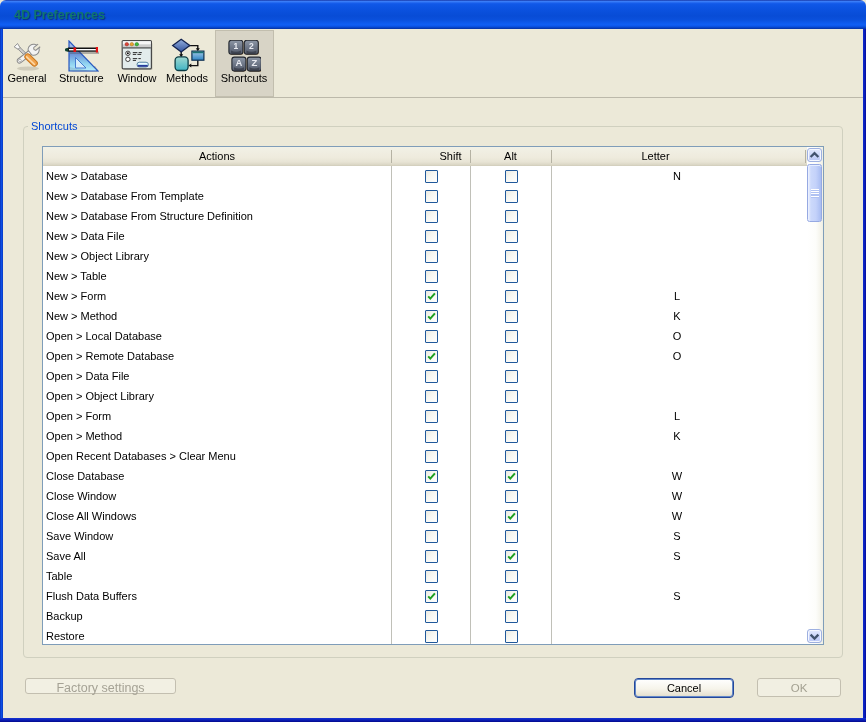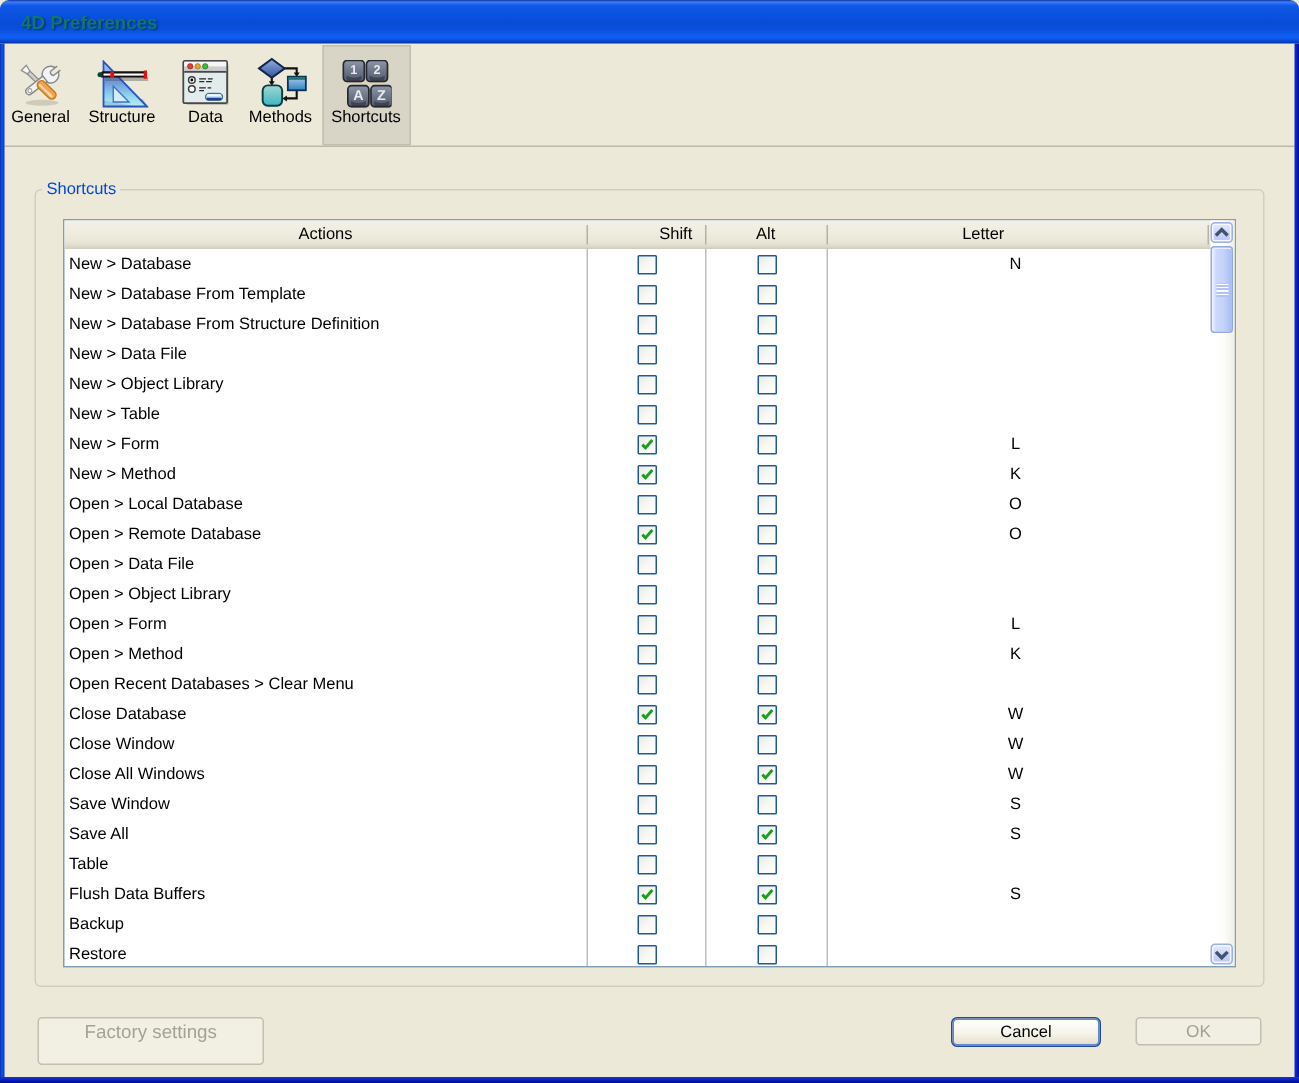--- a/index.html
+++ b/index.html
@@ -49,21 +49,21 @@
   background:linear-gradient(180deg,#e4eafe 0%,#cfd9fb 45%,#bac7f5 100%);
   box-shadow:inset 0 0 0 1px #f4f7ff; }
 #sthumb { left:807px; top:163.5px; width:15px; height:58px; border:1px solid #96a9e2; border-radius:2.5px;
   background:linear-gradient(90deg,#f0f4ff 0%,#ccd9fb 22%,#c4d2fa 60%,#a9bdf2 100%);
   box-shadow:inset 0 1px 0 #e4ecff; }
 #grip { left:810.5px; top:188.5px; width:8px; height:9px;
   background:repeating-linear-gradient(180deg,#ffffff 0px,#ffffff 1px,#b0c2f2 1px,#b0c2f2 2.25px); }
 
 
 .btn { height:20px; border-radius:3px; text-align:center; }
-#fbtn { left:25px; top:678px; width:151px; height:32px; border:1px solid #c3bfb0; background:#f2f0e3;
+#fbtn { left:25px; top:678px; width:151px; height:16px; border:1px solid #c3bfb0; background:#f2f0e3;
   color:#a5a295; font-size:12.5px; line-height:19px; }
 #cancel { left:634px; top:678px; width:100px; height:19.5px; border:1px solid #24479a; border-radius:4px;
   box-shadow:inset 0 0 0 1px #6288c8; background:linear-gradient(180deg,#ffffff 0%,#f6f4ea 55%,#e9e5d6 85%,#dfdac8 100%);
   line-height:18px; }
 #ok { left:757px; top:678px; width:84px; height:19px; border:1px solid #c3bfb0; background:#f1efe2;
   color:#a3a091; font-size:11.5px; line-height:18px; }
 </style>
 </head>
 <body>
 <div id="win">
@@ -196,21 +196,21 @@
       <g fill="#e8eaf0" font-family="'Liberation Sans',sans-serif" font-weight="bold" font-size="8.5px" text-anchor="middle">
         <text x="7.9" y="9.3">1</text>
         <text x="23.3" y="9.3">2</text>
         <text x="10.9" y="26.4" font-size="9.5px">A</text>
         <text x="26.3" y="26.4" font-size="9.5px">Z</text>
       </g>
     </svg>
   </div>
   <div class="abs tlab" style="left:7px;width:40px;">General</div>
   <div class="abs tlab" style="left:59px;width:44px;">Structure</div>
-  <div class="abs tlab" style="left:117px;width:40px;">Data</div>
+  <div class="abs tlab" style="left:117px;width:40px;">Window</div>
   <div class="abs tlab" style="left:165px;width:44px;">Methods</div>
   <div class="abs tlab" style="left:220px;width:48px;">Shortcuts</div>
 
   <div class="abs" id="gbox"></div>
   <div class="abs" id="glab">Shortcuts</div>
 
   <div class="abs" id="tbl"></div>
   <div class="abs" id="thead"></div>
   <div class="abs hlab" style="left:43px;width:348px;">Actions</div>
   <div class="abs hlab" style="left:391px;width:79px;margin-left:20px;">Shift</div>

